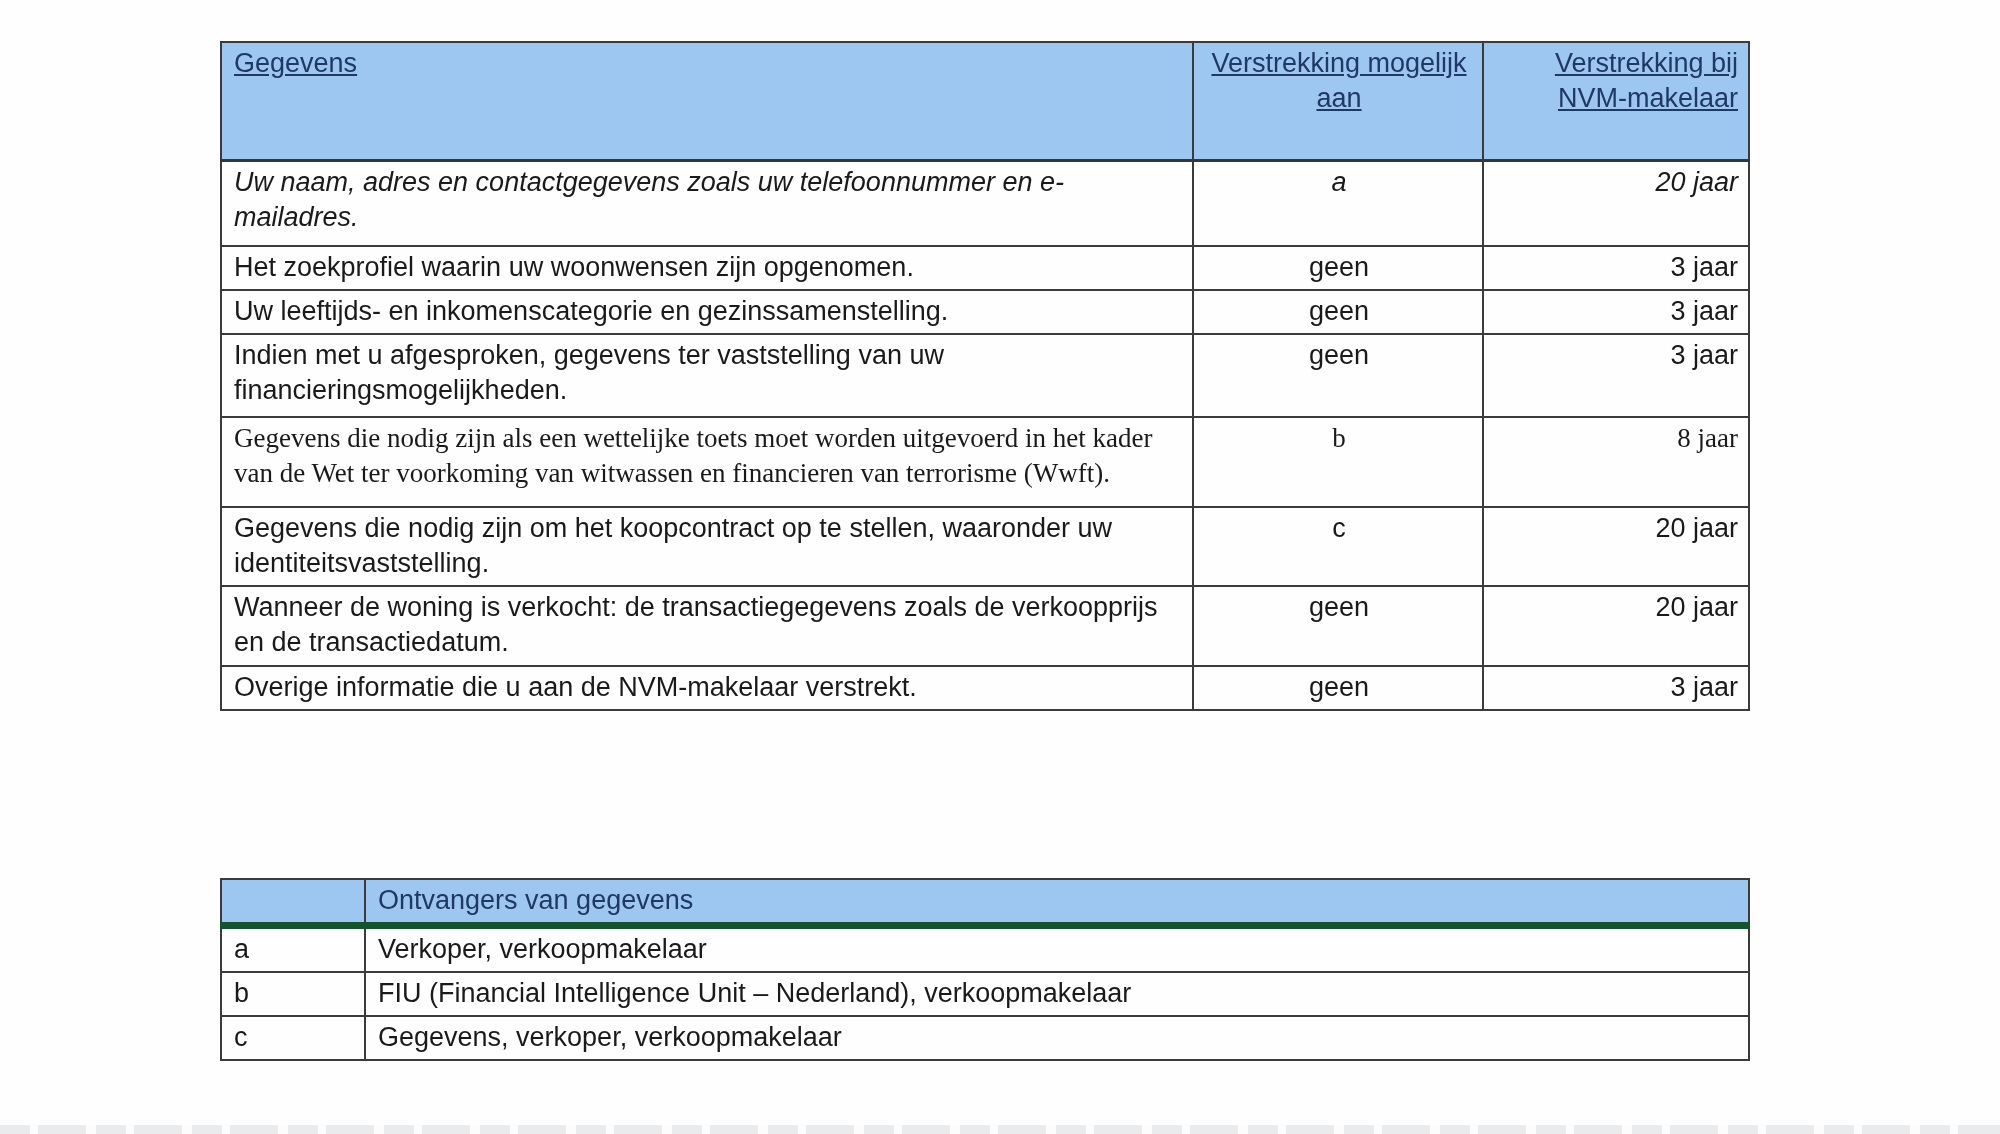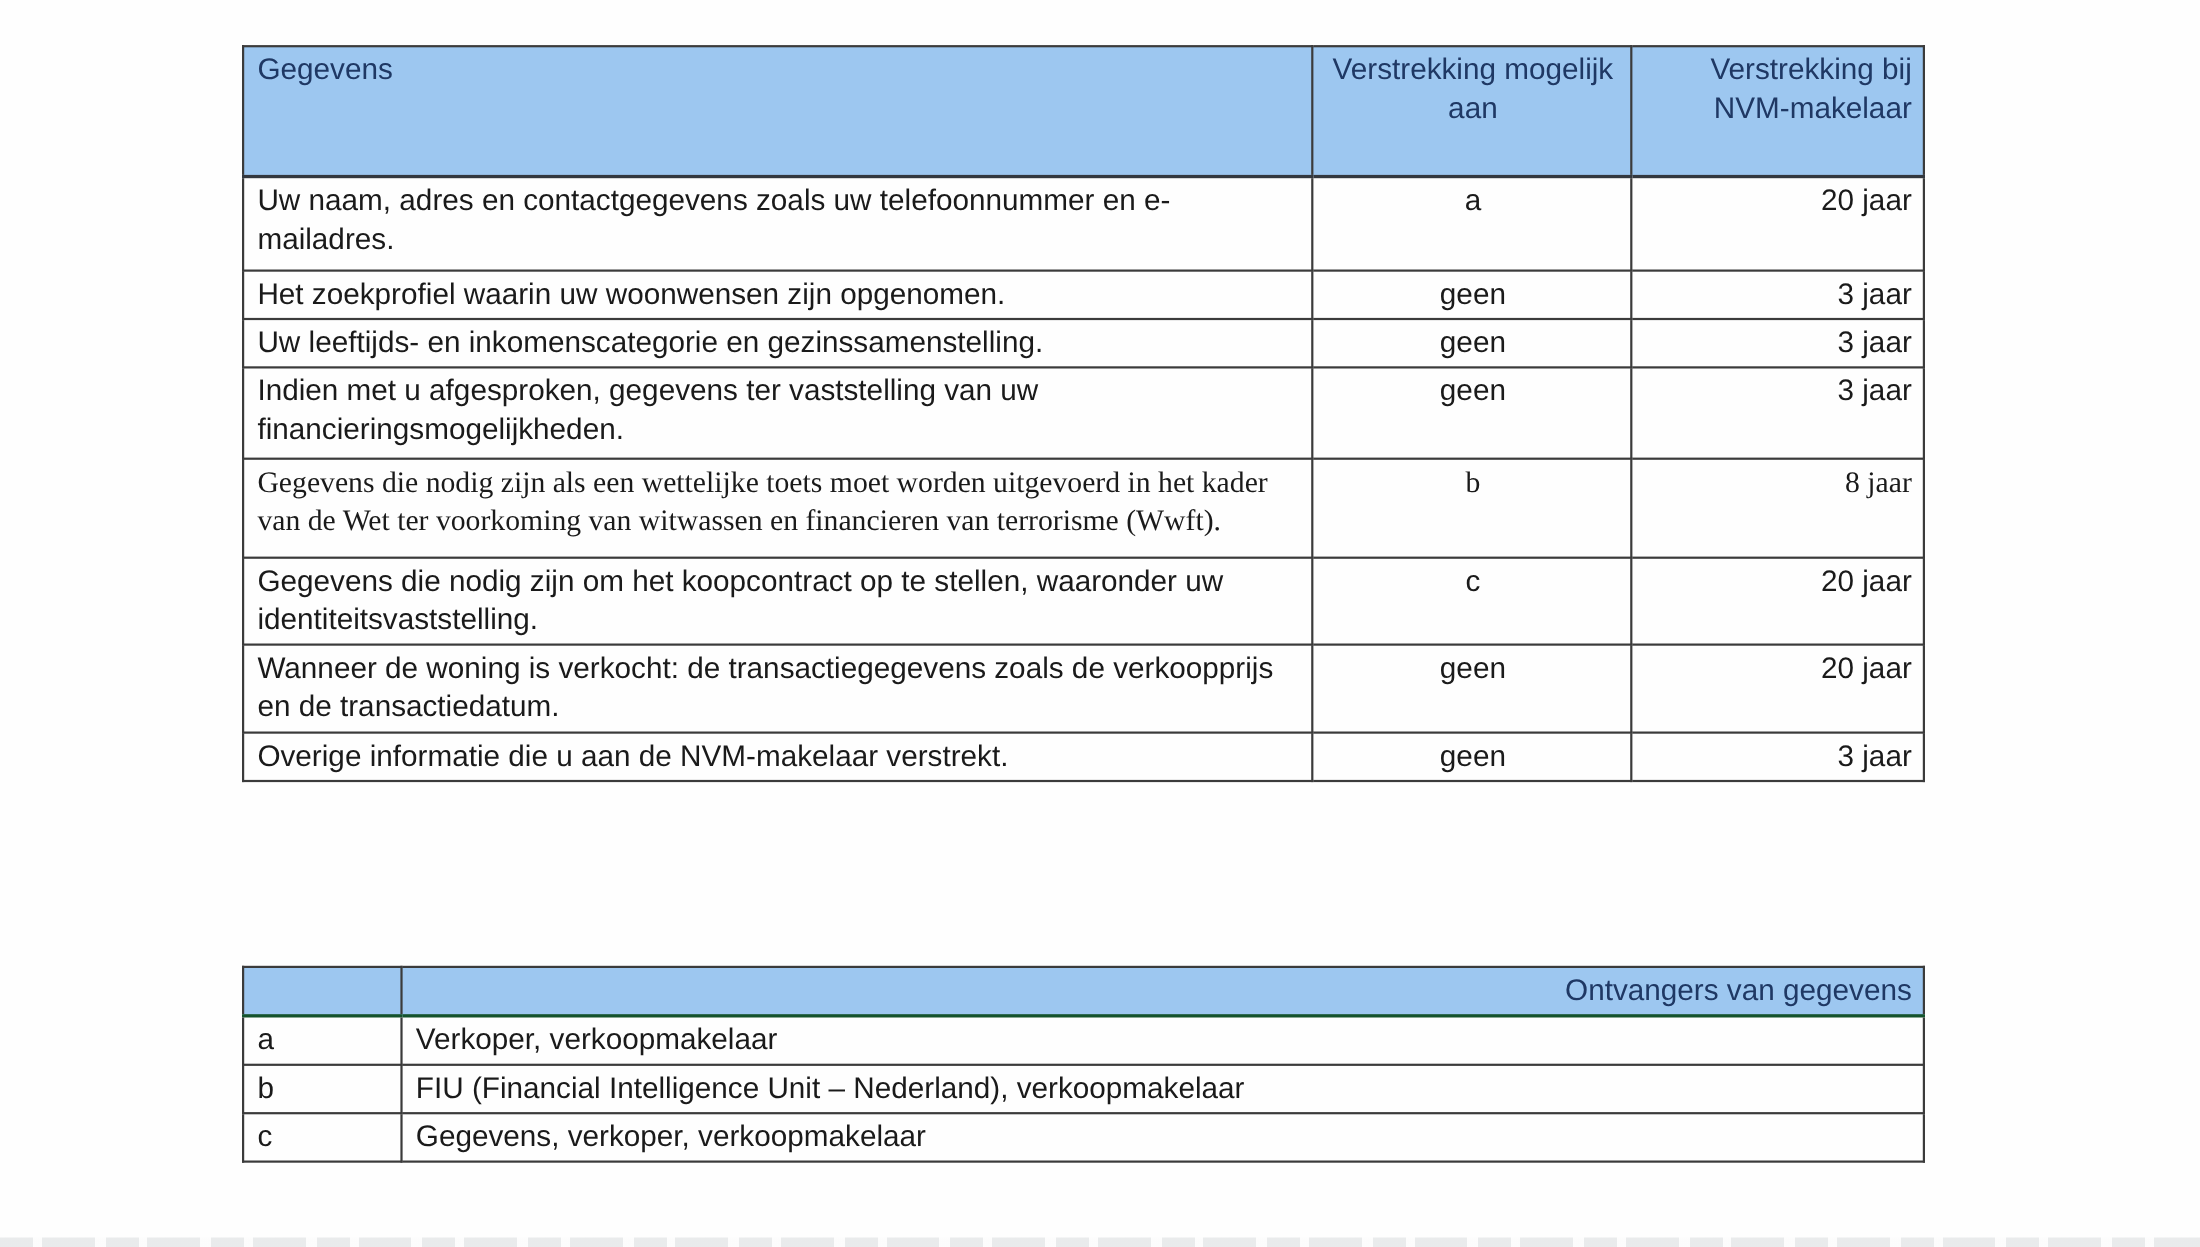--- a/index.html
+++ b/index.html
@@ -31,33 +31,33 @@
     border: 2px solid #3b3b3b;
     vertical-align: top;
     padding: 3px 10px 4px 12px;
   }
   table.doc-table thead th {
     background: #9dc7f0;
     color: #1f3864;
     font-weight: normal;
     border-bottom: 3px solid #33383f;
   }
-  #retention-table thead th { height: 118px; }
+  #retention-table thead th { height: 118px; text-decoration: underline; }
   .al { text-align: left; }
   .ac { text-align: center; }
   .ar { text-align: right; padding-right: 14px; }
 
   
   #recipients-table { left: 220px; top: 878px; width: 1528px; }
   #recipients-table col.k { width: 144px; }
   #recipients-table col.v { width: 1384px; }
   #recipients-table th, #recipients-table td { height: 40px; }
   #recipients-table thead th {
-    border-bottom: 3px solid #14532d;
-    text-align: right;
+    border-bottom: 7px solid #14532d;
+    text-align: left;
   }
 
   
   .scan-strip {
     position: absolute; left: 0; bottom: 0; width: 2000px; height: 9px;
     background: repeating-linear-gradient(
       90deg,
       #e7e9ea 0px, #e7e9ea 30px,
       #fcfcfc 30px, #fcfcfc 38px,
       #e7e9ea 38px, #e7e9ea 86px,
@@ -78,21 +78,21 @@
         <col class="c3">
       </colgroup>
     <thead>
       <tr>
         <th class="al">Gegevens</th>
         <th class="ac">Verstrekking mogelijk aan</th>
         <th class="ar">Verstrekking bij NVM-makelaar</th>
       </tr>
     </thead>
     <tbody id="retention-body">
-        <tr style="height: 86px;">
+        <tr style="height: 86px; font-style: italic;">
           <td class="al">Uw naam, adres en contactgegevens zoals uw telefoonnummer en e-mailadres.</td>
           <td class="ac">a</td>
           <td class="ar">20 jaar</td>
         </tr>
         <tr style="height: 42px;">
           <td class="al">Het zoekprofiel waarin uw woonwensen zijn opgenomen.</td>
           <td class="ac">geen</td>
           <td class="ar">3 jaar</td>
         </tr>
         <tr style="height: 42px;">

